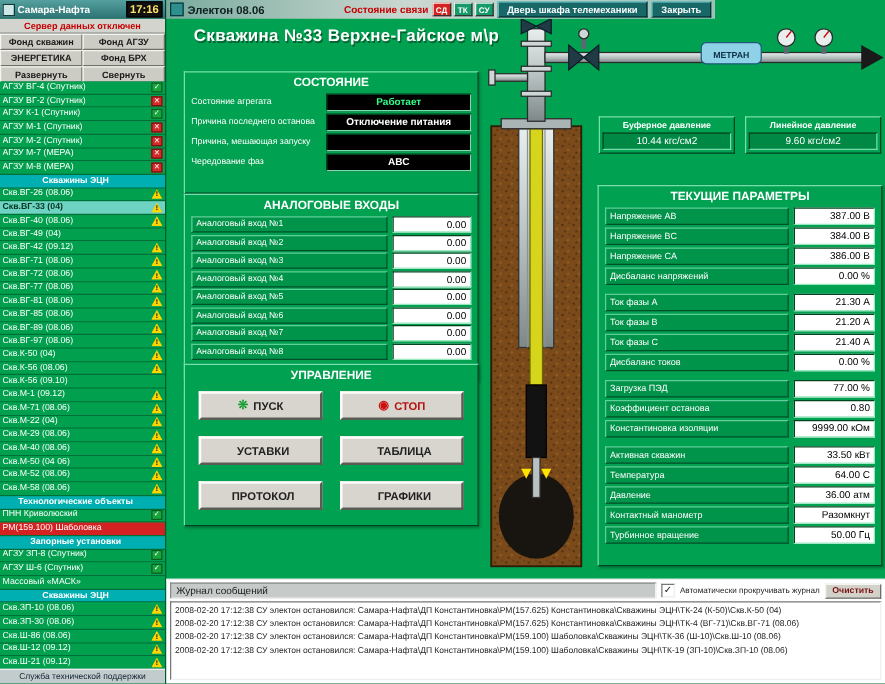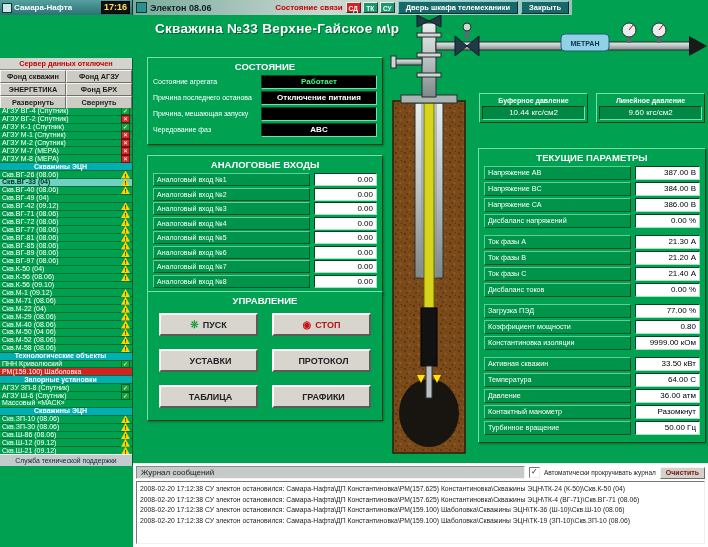--- a/index.html
+++ b/index.html
@@ -22,22 +22,22 @@
   .inds{display:flex;gap:2px;}
   .ind{width:15px;height:11px;line-height:11px;text-align:center;color:#fff;font-size:6.5px;font-weight:bold;
        border:1px solid;border-color:#eee #333 #333 #eee;box-sizing:border-box;}
   .ind.red{background:#d42222;}
   .ind.green{background:#169a6a;}
   .tbbtn{height:13px;line-height:10px;font-size:7.5px;font-weight:bold;color:#fff;background:#196868;
          border:1px solid;border-color:#7fd0d0 #062f2f #062f2f #7fd0d0;padding:0 7px;
          font-family:inherit;white-space:nowrap;cursor:pointer;}
 
   
-  #sidebar{position:absolute;left:0;top:15px;width:133px;height:408px;background:#00a151;
-           border-right:1px solid #005c2c;box-sizing:border-box;margin-top:43px;}
+  #sidebar{position:absolute;left:0;top:15px;width:133px;height:532px;background:#00a151;
+           border-right:1px solid #005c2c;box-sizing:border-box;}
   .server-status{height:11px;line-height:11px;background:#d4d4cf;color:#c40000;font-size:7.3px;
                  font-weight:bold;text-align:center;border-bottom:1px solid #888;white-space:nowrap;overflow:hidden;}
   .sb-buttons{display:grid;grid-template-columns:1fr 1fr;height:39px;}
   .sbbtn{font-size:7.3px;font-weight:bold;color:#1a1a1a;background:#cdccc4;margin:0;
          border:1px solid;border-color:#f4f4f0 #70706a #70706a #f4f4f0;font-family:inherit;
          padding:0;cursor:pointer;white-space:nowrap;overflow:hidden;}
   .sb-list{position:absolute;top:50px;bottom:11px;left:0;right:0;display:flex;flex-direction:column;overflow:hidden;}
   .sb-row{flex:1;display:flex;align-items:center;background:#00a04e;border-bottom:1px solid #007038;
           padding:0 2px;min-height:0;cursor:pointer;}
   .sb-label{flex:1;color:#fff;font-size:7px;line-height:8px;white-space:nowrap;overflow:hidden;}
@@ -56,21 +56,21 @@
   .sb-icon.warn::after{content:"!";font-size:5.5px;margin-top:2px;}
   .sb-footer{position:absolute;bottom:0;left:0;right:0;height:11px;line-height:11px;background:#c2cccc;
              color:#123;font-size:6.8px;text-align:center;border-top:1px solid #eee;cursor:pointer;white-space:nowrap;}
 
   
   #mainarea{position:absolute;left:133px;top:15px;width:575px;height:448px;overflow:hidden;}
   #well-svg{position:absolute;left:0;top:0;}
   .main-title{position:absolute;left:22px;top:6px;margin:0;color:#fff;font-size:13.5px;font-weight:bold;
               letter-spacing:.3px;text-shadow:1px 1px #00632f;white-space:nowrap;z-index:5;}
   .panel{position:absolute;background:#00a151;border:1px solid;border-color:#76dfaa #00441f #00441f #76dfaa;
-         box-shadow:1px 1px 2px rgba(0,0,0,.3);padding:2px 5px 5px;box-sizing:border-box;z-index:5;}
+         box-shadow:1px 1px 2px rgba(0,0,0,.3);padding:2px 5px 15px;box-sizing:border-box;z-index:5;}
   .p-title{text-align:center;color:#fff;font-weight:bold;font-size:9.5px;height:13px;line-height:13px;margin-bottom:2px;white-space:nowrap;}
 
   #state-panel{left:14px;top:42px;width:236px;}
   .srow{display:flex;align-items:center;margin:2px 0;}
   .slabel{flex:1;color:#fff;font-size:7px;line-height:8px;padding-right:3px;}
   .sval{flex:none;width:114px;height:12px;line-height:12px;text-align:center;background:#000;font-size:8px;
         font-weight:bold;border:1px solid;border-color:#00441f #76dfaa #76dfaa #00441f;color:#fff;
         overflow:hidden;white-space:nowrap;box-sizing:content-box;}
   .sval.ok{color:#33ff88;}
 
@@ -544,26 +544,26 @@
             <span class="clabel">СТОП</span>
           </button>
 
           <button class="cbtn">
             <span class="cicon"></span>
             <span class="clabel">УСТАВКИ</span>
           </button>
 
           <button class="cbtn">
             <span class="cicon"></span>
-            <span class="clabel">ПРОТОКОЛ</span>
+            <span class="clabel">ТАБЛИЦА</span>
           </button>
 
           <button class="cbtn">
             <span class="cicon"></span>
-            <span class="clabel">ТАБЛИЦА</span>
+            <span class="clabel">ПРОТОКОЛ</span>
           </button>
 
           <button class="cbtn">
             <span class="cicon"></span>
             <span class="clabel">ГРАФИКИ</span>
           </button>
         </div>
     </section>
 
     <div id="pressures">
@@ -622,21 +622,21 @@
             <span class="plabel">Дисбаланс токов</span>
             <span class="pvalue">0.00 %</span>
           </div>
 
           <div class="prow gap">
             <span class="plabel">Загрузка ПЭД</span>
             <span class="pvalue">77.00 %</span>
           </div>
 
           <div class="prow">
-            <span class="plabel">Коэффициент мощности</span>
+            <span class="plabel">Коэффициент останова</span>
             <span class="pvalue">0.80</span>
           </div>
 
           <div class="prow">
             <span class="plabel">Константиновка изоляции</span>
             <span class="pvalue">9999.00 кОм</span>
           </div>
 
           <div class="prow gap">
             <span class="plabel">Активная скважин</span>

